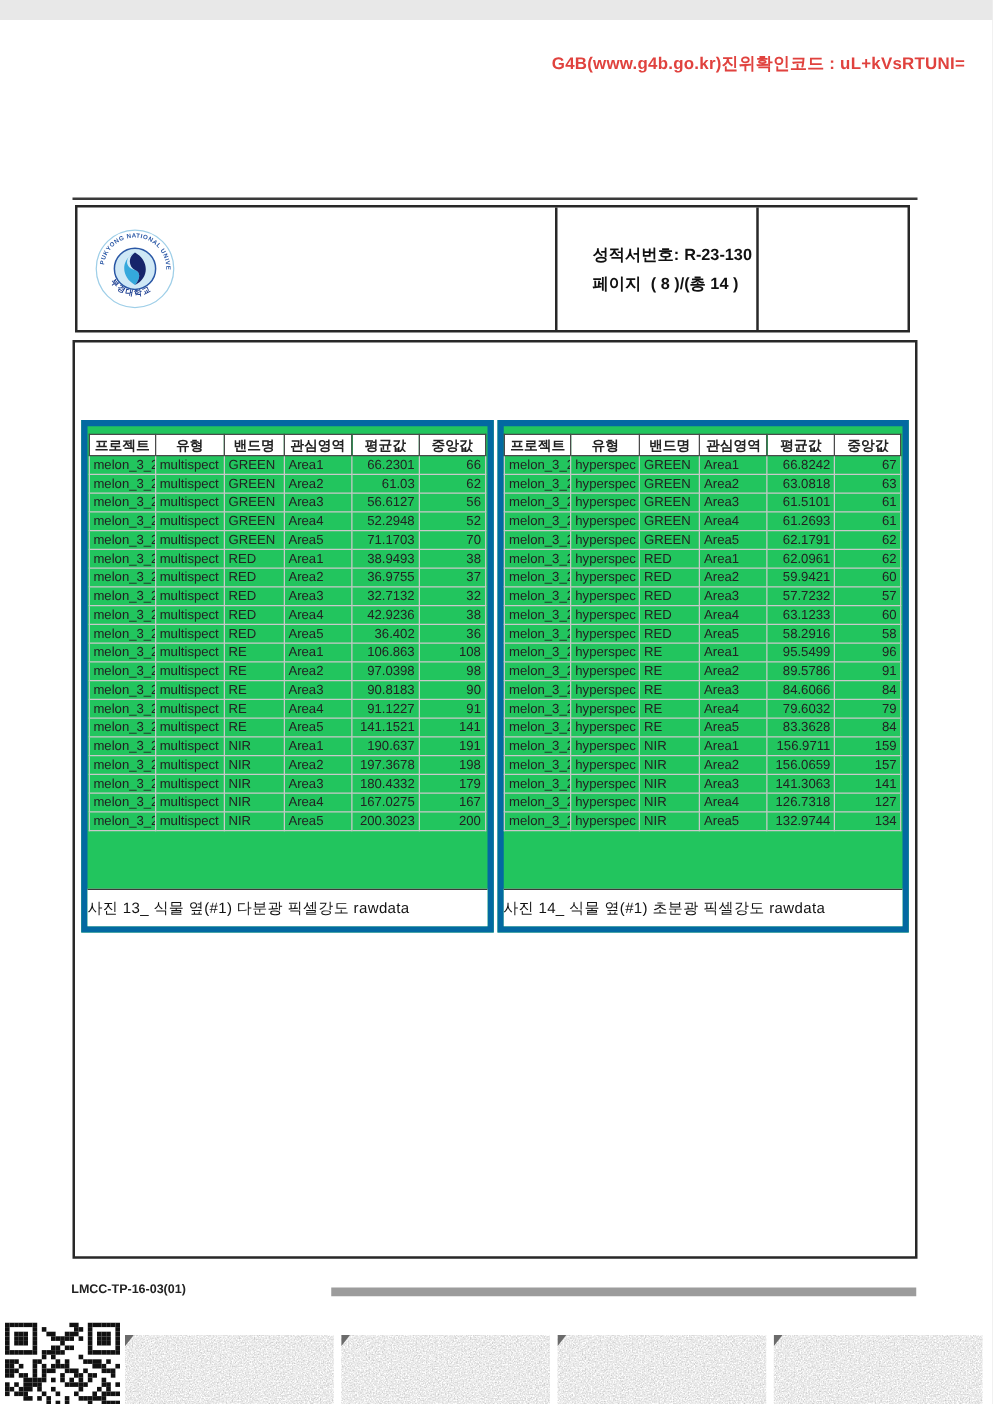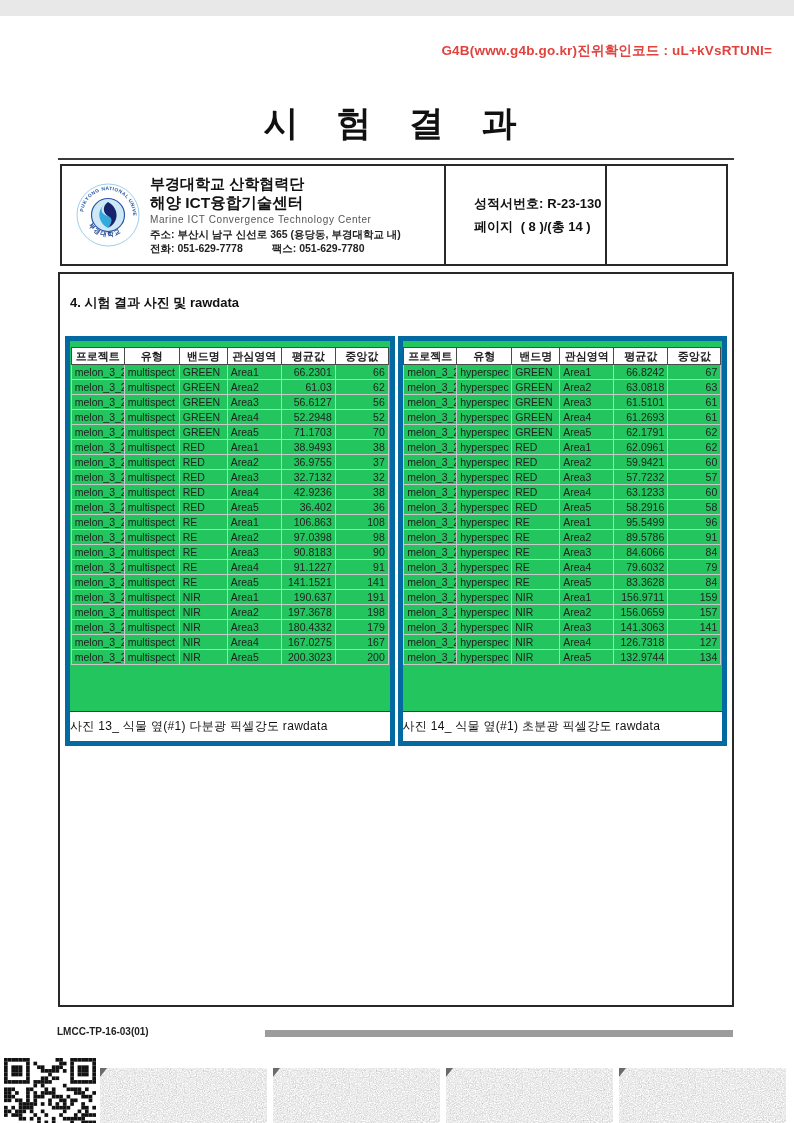--- a/index.html
+++ b/index.html
@@ -90,65 +90,53 @@
   <filter id="speckle" x="0" y="0" width="100%" height="100%">
     <feTurbulence type="fractalNoise" baseFrequency="0.85" numOctaves="2" seed="7" stitchTiles="stitch"></feTurbulence>
     <feColorMatrix type="matrix" values="0 0 0 0 0.55  0 0 0 0 0.55  0 0 0 0 0.55  0.9 0.9 0.9 0 -1.0"></feColorMatrix>
   </filter>
 </svg>
 
 <div id="page">
 
   <div class="verify">G4B(www.g4b.go.kr)진위확인코드 : uL+kVsRTUNI=</div>
 
-  <div class="doc-title">시 험 결 과</div>
   <div class="title-rule"></div>
 
   <div class="org-box">
     <div class="org-left">
       <svg class="org-logo" viewBox="-32 -32 64 64">
         <circle r="31" fill="#ffffff" stroke="#9fcfe8" stroke-width="1"></circle>
         <defs>
           <path id="arcTop" d="M -25,0 A 25,25 0 0 1 25,0"></path>
           <path id="arcBot" d="M -21,6 A 22,22 0 0 0 21,6"></path>
         </defs>
         <text font-size="4.9" fill="#2a57a5" font-weight="bold" letter-spacing="0.4">
           <textPath href="#arcTop" startOffset="4%">PUKYONG NATIONAL UNIVERSITY</textPath>
         </text>
         <text font-size="6.4" fill="#1a3c8f" font-weight="bold" letter-spacing="1.2">
           <textPath href="#arcBot" startOffset="8%">부경대학교</textPath>
         </text>
         <circle r="16.5" fill="#cfe8f6" stroke="#2a57a5" stroke-width="1.2"></circle>
         <path d="M 0,-13 C -9,-9 -8,-1 0,1 C 5,3 4,8 0,13 C -11,7 -12,-7 0,-13 Z" fill="#35a8dc"></path>
         <path d="M 0,-13 C 11,-7 12,7 0,13 C 4,8 5,3 0,1 C -5,-1.5 -6,-9 0,-13 Z" fill="#16246b"></path>
       </svg>
-      <div class="org-text">
-        <div class="org-name1">부경대학교 산학협력단</div>
-        <div class="org-name2">해양 ICT융합기술센터</div>
-        <div class="org-en">Marine ICT Convergence Technology Center</div>
-        <div class="org-addr">주소: 부산시 남구 신선로 365 (용당동, 부경대학교 내)</div>
-        <div class="org-tel">
-          <span>전화: 051-629-7778</span>
-          <span class="fax">팩스:  051-629-7780</span>
-        </div>
-      </div>
     </div>
     <div class="org-mid">
       <div class="line">
         <span class="lbl">성적서번호:</span><span>R-23-130</span>
       </div>
       <div class="line">
         <span class="lbl">페이지</span>&nbsp;<span>( 8 )/(총 14 )</span>
       </div>
     </div>
     <div class="org-right"></div>
   </div>
 
   <div class="content-box">
-    <div class="section-heading">4. 시험 결과 사진 및 rawdata</div>
 
     <div class="panels">
       <div class="panel">
         <table class="grid">
           <colgroup>
             <col style="width:53px">
               <col style="width:55px">
               <col style="width:48px">
             <col style="width:54px">
               <col style="width:54px">

